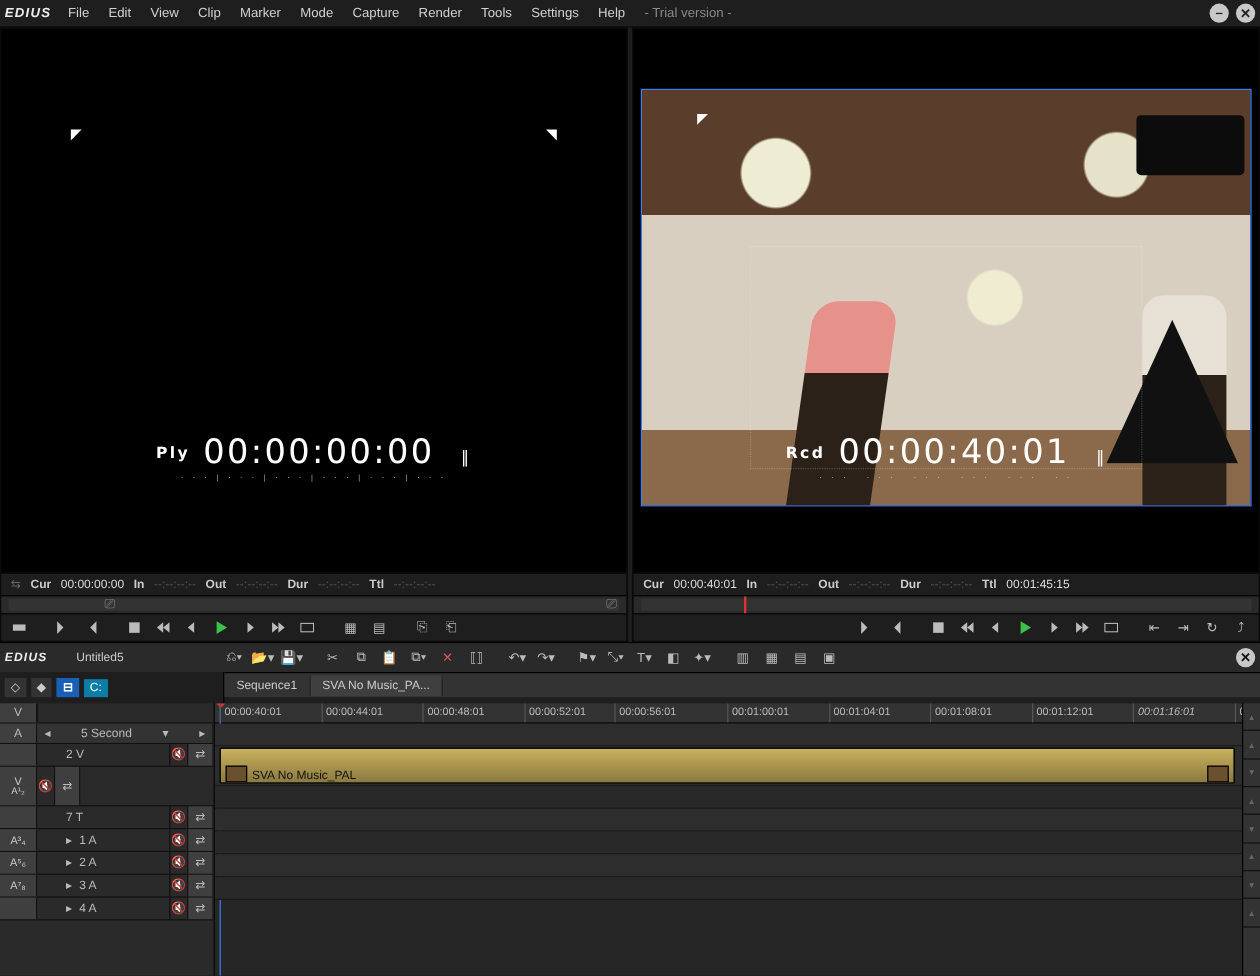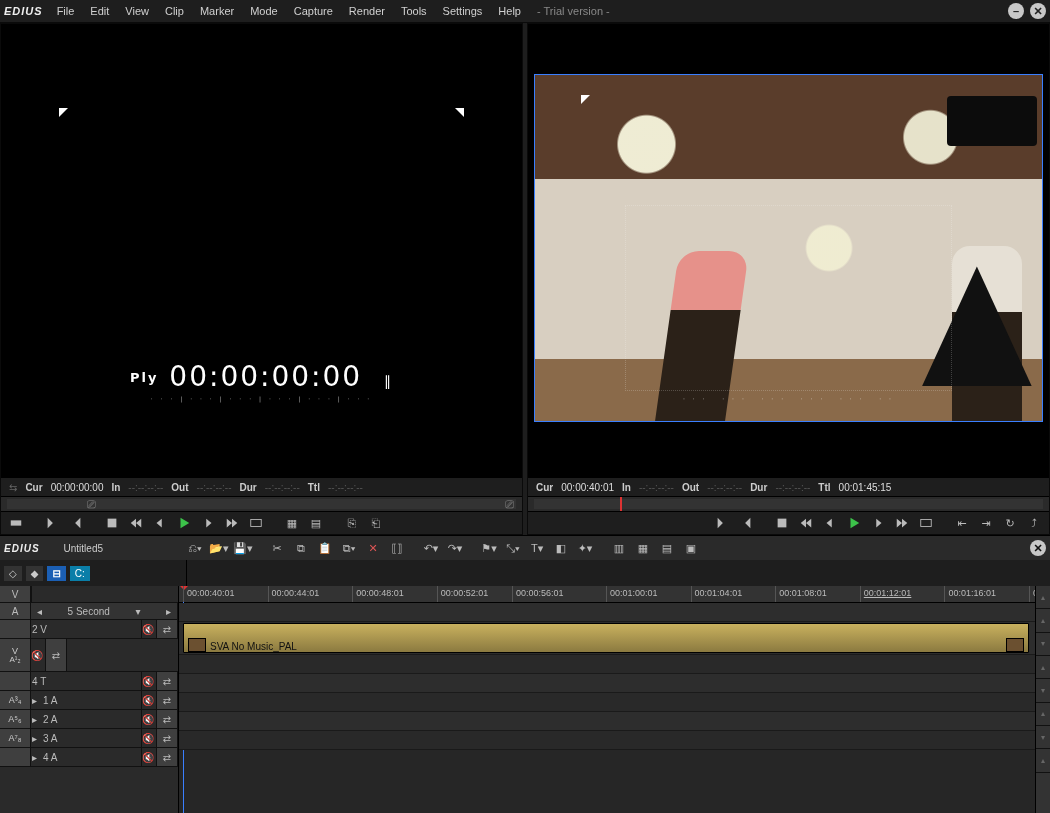--- a/index.html
+++ b/index.html
@@ -71,21 +71,21 @@
   .tl-body{flex:1;display:flex;overflow:hidden;background:#222}
   .tracks-head{width:178px;background:var(--bg2);border-right:1px solid #000;display:flex;flex-direction:column}
   .th-row{display:flex;align-items:center;border-bottom:1px solid #111;font-size:10px;color:#bbb}
   .th-row .cell{height:100%;display:flex;align-items:center;justify-content:center;border-right:1px solid #111}
   .th-zoom{height:16px}
   .th-zoom .lbl{flex:0 0 30px;background:var(--bg4)}
   .th-zoom .sel{flex:1;justify-content:space-between;padding:0 6px;background:var(--bg3)}
   .th-track{height:18px}
   .th-track.tall{height:32px}
   .th-track .patch{flex:0 0 30px;background:var(--bg4);font-size:9px;color:#ccc;flex-direction:column;line-height:1}
-  .th-track .name{flex:1;justify-content:flex-start;padding-left:1px;gap:6px}
+  .th-track .name{flex:1;justify-content:flex-start;padding-left:24px;gap:6px}
   .th-track .ico{flex:0 0 14px}
   .th-track .swap{flex:0 0 20px;background:var(--bg4)}
   .tracks-area{flex:1;position:relative;background:#262626;overflow:hidden}
   .ruler{height:16px;background:var(--bg3);border-bottom:1px solid #000;position:relative;font-size:9px;color:#bbb}
   .ruler .tick{position:absolute;top:0;bottom:0;border-left:1px solid #555;padding-left:3px;line-height:14px}
   .ruler .cursor{position:absolute;top:0;bottom:-300px;border-left:1px solid #3a7fff;left:4px}
   .ruler .cursor::before{content:'';position:absolute;left:-4px;top:0;border:4px solid transparent;border-top-color:#d33}
   .lane{height:18px;border-bottom:1px solid #1a1a1a;position:relative;background:#2d2d2d}
   .lane.tall{height:32px}
   .lane.odd{background:#292929}
@@ -218,20 +218,21 @@
       <div class="rec-scene">
 
         <div class="shape" style="left:26%;bottom:0;width:70px;height:170px;background:linear-gradient(#e6918a 0 35%,#2b2118 35%);border-radius:20px 20px 0 0;transform:skewX(-8deg)"></div>
         <div class="shape" style="right:4%;bottom:0;width:70px;height:175px;background:linear-gradient(#e6e0d5 0 38%,#2b2118 38%);border-radius:18px 18px 0 0"></div>
         <div class="shape" style="right:2%;bottom:10%;width:110px;height:120px;background:#111;clip-path:polygon(50% 0,100% 100%,0 100%)"></div>
         <div class="shape" style="right:1%;top:6%;width:90px;height:50px;background:#0c0c0c;border-radius:4px"></div>
         <div class="marker-tri" style="left:46px;top:20px;border-left:9px solid #fff;border-bottom:9px solid transparent"></div>
         <div class="safezone" style="left:90px;right:90px;top:130px;bottom:30px"></div>
       </div>
       <div class="timecode" style="bottom:75px">
+        <span class="tc-main"><span class="tc-prefix">Rcd</span> <span>00:00:40:01</span>&nbsp;&nbsp;<span style="font-size:14px">∥</span></span>
         <span class="tc-ticks" style="color:rgba(255,255,255,.6)">· · · &nbsp; · · · &nbsp; · · · &nbsp; · · · &nbsp; · · · &nbsp; · ·</span>
       </div>
     </div>
     <div class="info-row">
       <span class="lab">Cur</span>
         <span class="val">00:00:40:01</span>
       <span class="lab">In</span>
         <span class="dim">--:--:--:--</span>
       <span class="lab">Out</span>
         <span class="dim">--:--:--:--</span>
@@ -336,20 +337,24 @@
   <div style="display:flex;flex:1;overflow:hidden">
 
     <div style="display:flex;flex-direction:column;flex:1">
       <div style="display:flex">
         <div class="mode-row" style="width:178px;border-right:1px solid #000">
           <span class="chip">◇</span>
           <span class="chip">◆</span>
           <span class="chip blue">⊟</span>
           <span class="chip cyan">C:</span>
         </div>
+        <div class="tabsrow" style="flex:1">
+          <span class="tab">Sequence1</span>
+          <span class="tab active">SVA No Music_PA...</span>
+        </div>
       </div>
 
       <div class="tl-body">
 
         <div class="tracks-head">
           <div class="th-row th-zoom">
             <div class="cell lbl">V</div>
             <div class="cell lbl" style="flex:0 0 0"></div>
           </div>
           <div class="th-row th-zoom">
@@ -374,21 +379,21 @@
             <div class="cell patch">
                 <span>V</span>
                 <span style="font-size:8px">A¹₂</span>
               </div>
             <div class="cell ico">🔇</div>
             <div class="cell swap">⇄</div>
           </div>
           <div class="th-row th-track">
             <div class="cell patch"></div>
             <div class="cell name">
-                <span>4 T</span>
+                <span>7 T</span>
               </div>
             <div class="cell ico">🔇</div>
             <div class="cell swap">⇄</div>
           </div>
           <div class="th-row th-track">
             <div class="cell patch">A³₄</div>
             <div class="cell name">▸ <span>1 A</span></div>
             <div class="cell ico">🔇</div>
             <div class="cell swap">⇄</div>
           </div>
@@ -417,22 +422,22 @@
           <div class="ruler">
             <div class="cursor"></div>
           <div class="tick" style="left: 4px;">00:00:40:01</div>
               <div class="tick" style="left: 88.6px;">00:00:44:01</div>
               <div class="tick" style="left: 173.2px;">00:00:48:01</div>
               <div class="tick" style="left: 257.8px;">00:00:52:01</div>
               <div class="tick" style="left: 333px;">00:00:56:01</div>
               <div class="tick" style="left: 427px;">00:01:00:01</div>
               <div class="tick" style="left: 511.6px;">00:01:04:01</div>
               <div class="tick" style="left: 596.2px;">00:01:08:01</div>
-              <div class="tick" style="left: 680.8px; text-decoration: underline;">00:01:12:01</div>
-              <div class="tick" style="left: 765.4px;">00:01:16:01</div>
+              <div class="tick" style="left: 680.8px;">00:01:12:01</div>
+              <div class="tick" style="left: 765.4px; font-style: italic;">00:01:16:01</div>
               <div class="tick" style="left: 850px;">00:01:20:01</div>
             </div>
           <div class="lane"></div>
           <div class="lane tall">
             <div class="clip">
               <span class="thumb"></span>
               <span>SVA No Music_PAL</span>
               <span class="endthumb"></span>
             </div>
           </div>

